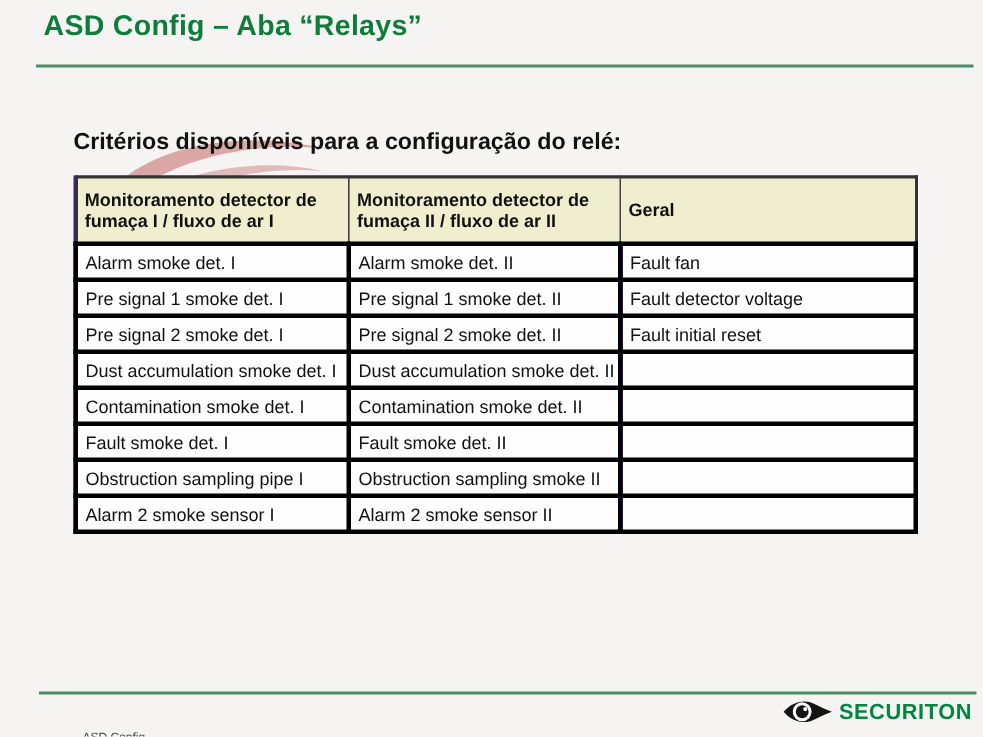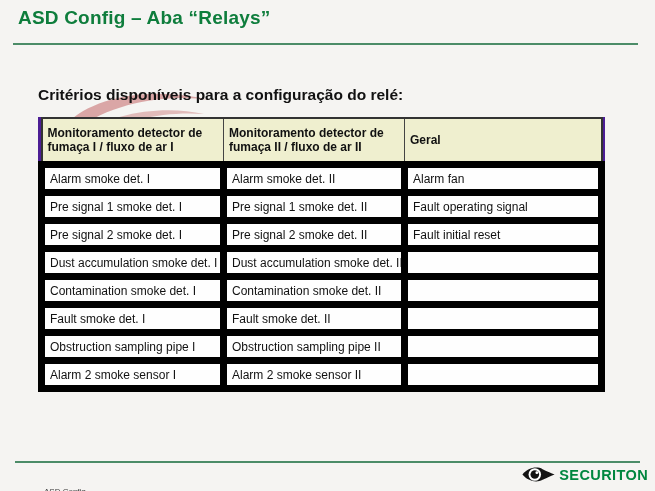--- a/index.html
+++ b/index.html
@@ -10,20 +10,21 @@
     width: 655px;
     height: 491px;
     background: #f5f4f2;
     font-family: "Liberation Sans", sans-serif;
     position: relative;
     overflow: hidden;
   }
   .slide {
     position: absolute;
     inset: 0;
+    margin-left: 11px;
   }
   .slide-title {
     position: absolute;
     left: 18px;
     top: 7px;
     font-size: 19px;
     font-weight: 700;
     letter-spacing: 0.2px;
     color: #0e7d3c;
   }
@@ -80,21 +81,21 @@
     border: 1px solid #444444;
   }
   table.relay-table td {
     background: #fefefe;
     font-size: 12px;
     color: #111;
     text-align: left;
     vertical-align: middle;
     padding: 0 5px;
     height: 21px;
-    border: 7px solid #000000;
+    border: 3px solid #000000;
     white-space: nowrap;
     overflow: hidden;
   }
   .footer-rule {
     position: absolute;
     left: 15px;
     top: 461px;
     width: 625px;
     height: 0;
     border-top: 2px solid #4c8c68;
@@ -155,26 +156,26 @@
       <tr>
         <th>Monitoramento detector de fumaça I / fluxo de ar I</th>
         <th>Monitoramento detector de fumaça II / fluxo de ar II</th>
         <th>Geral</th>
       </tr>
     </thead>
     <tbody>
         <tr>
           <td>Alarm smoke det. I</td>
           <td>Alarm smoke det. II</td>
-          <td>Alarm fan</td>
+          <td>Fault fan</td>
         </tr>
         <tr>
           <td>Pre signal 1 smoke det. I</td>
           <td>Pre signal 1 smoke det. II</td>
-          <td>Fault operating signal</td>
+          <td>Fault detector voltage</td>
         </tr>
         <tr>
           <td>Pre signal 2 smoke det. I</td>
           <td>Pre signal 2 smoke det. II</td>
           <td>Fault initial reset</td>
         </tr>
         <tr>
           <td>Dust accumulation smoke det. I</td>
           <td>Dust accumulation smoke det. II</td>
           <td></td>
@@ -184,21 +185,21 @@
           <td>Contamination smoke det. II</td>
           <td></td>
         </tr>
         <tr>
           <td>Fault smoke det. I</td>
           <td>Fault smoke det. II</td>
           <td></td>
         </tr>
         <tr>
           <td>Obstruction sampling pipe I</td>
-          <td>Obstruction sampling pipe II</td>
+          <td>Obstruction sampling smoke II</td>
           <td></td>
         </tr>
         <tr>
           <td>Alarm 2 smoke sensor I</td>
           <td>Alarm 2 smoke sensor II</td>
           <td></td>
         </tr>
       </tbody>
   </table>
 

